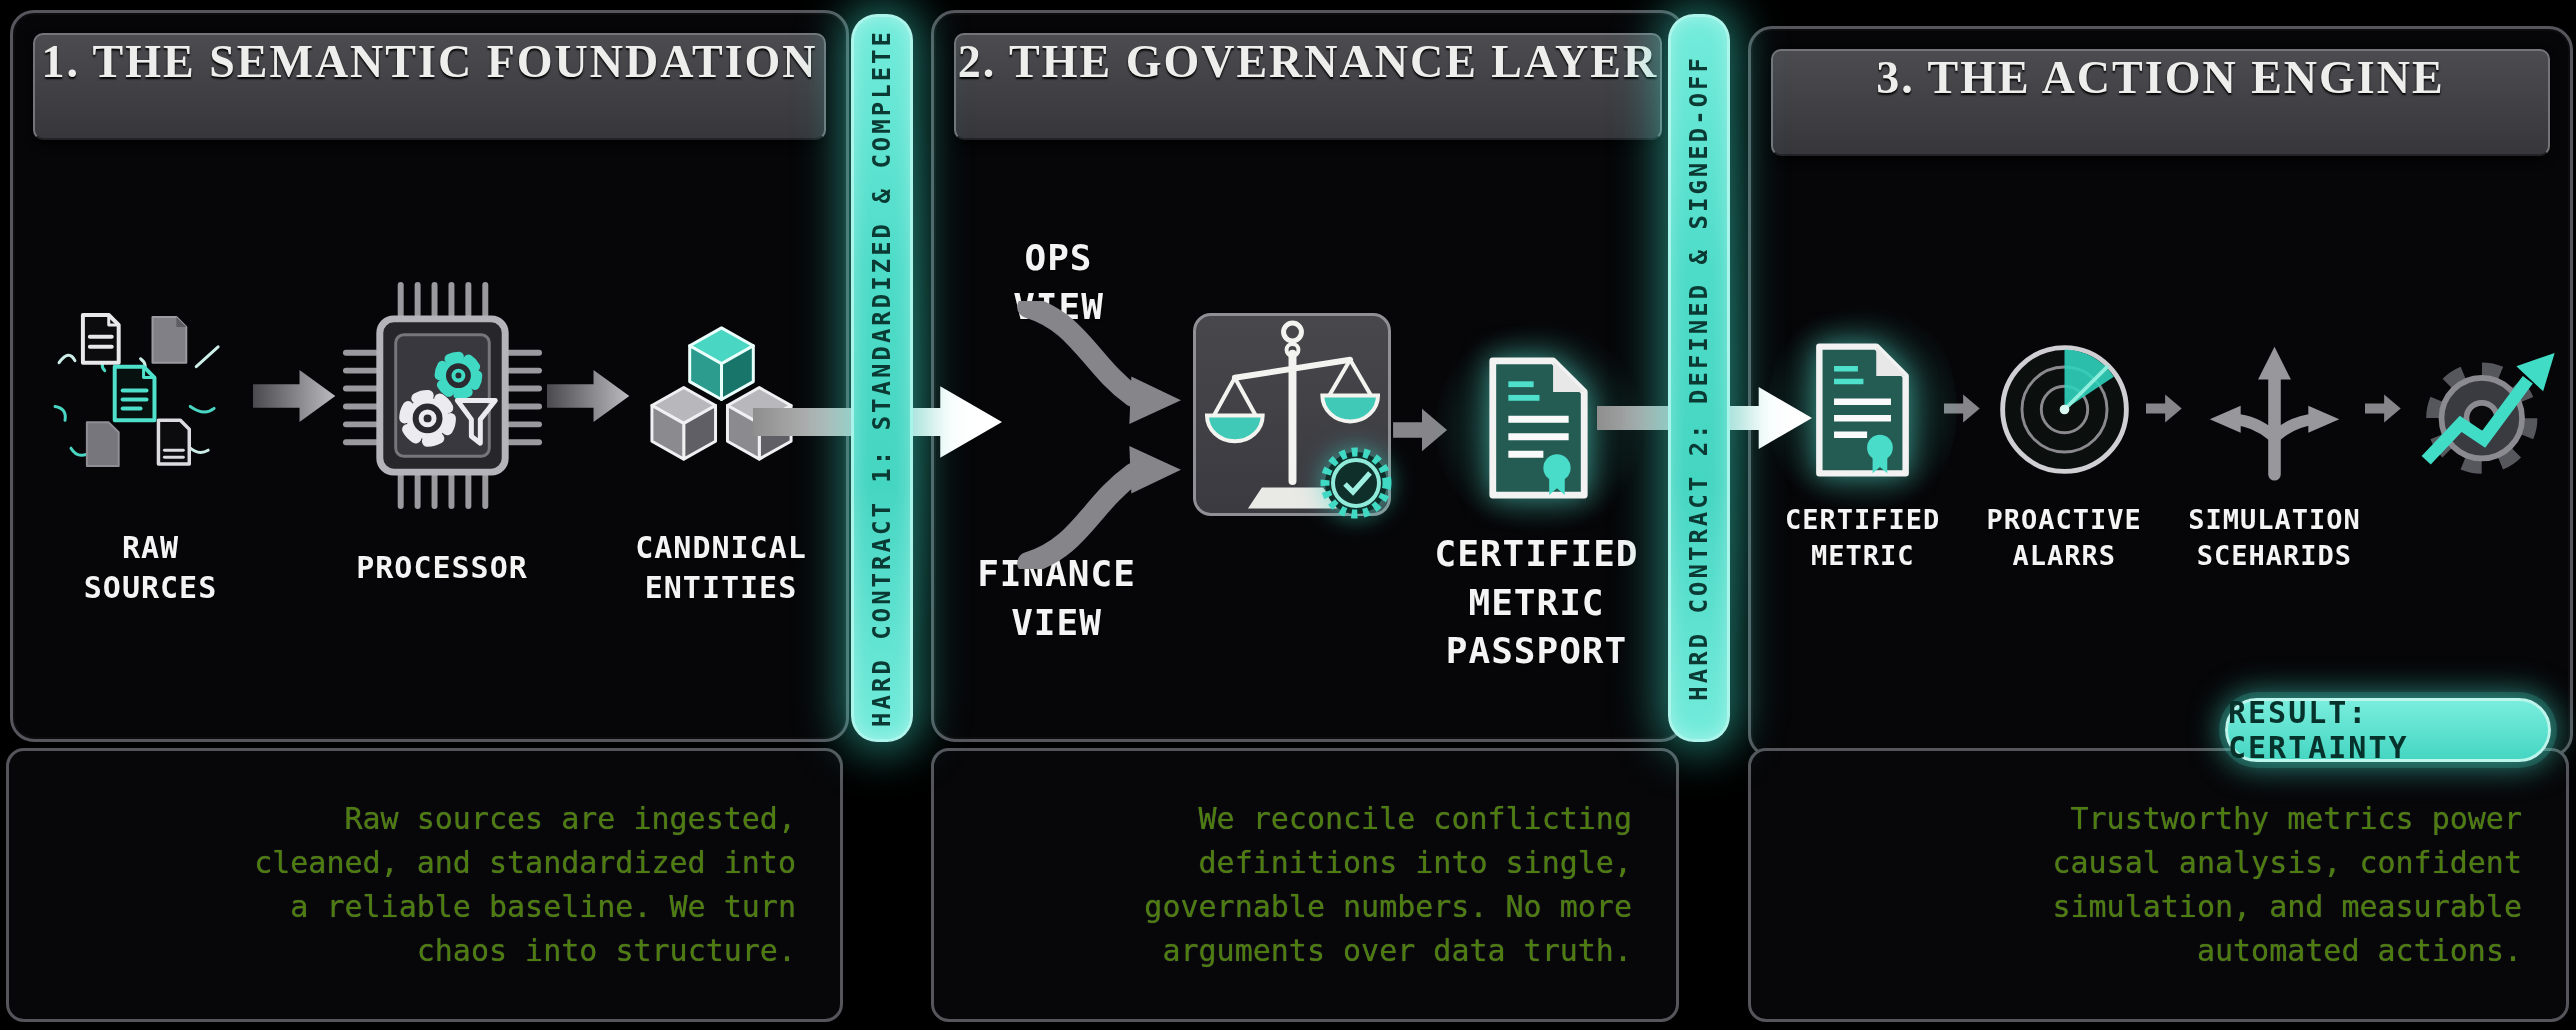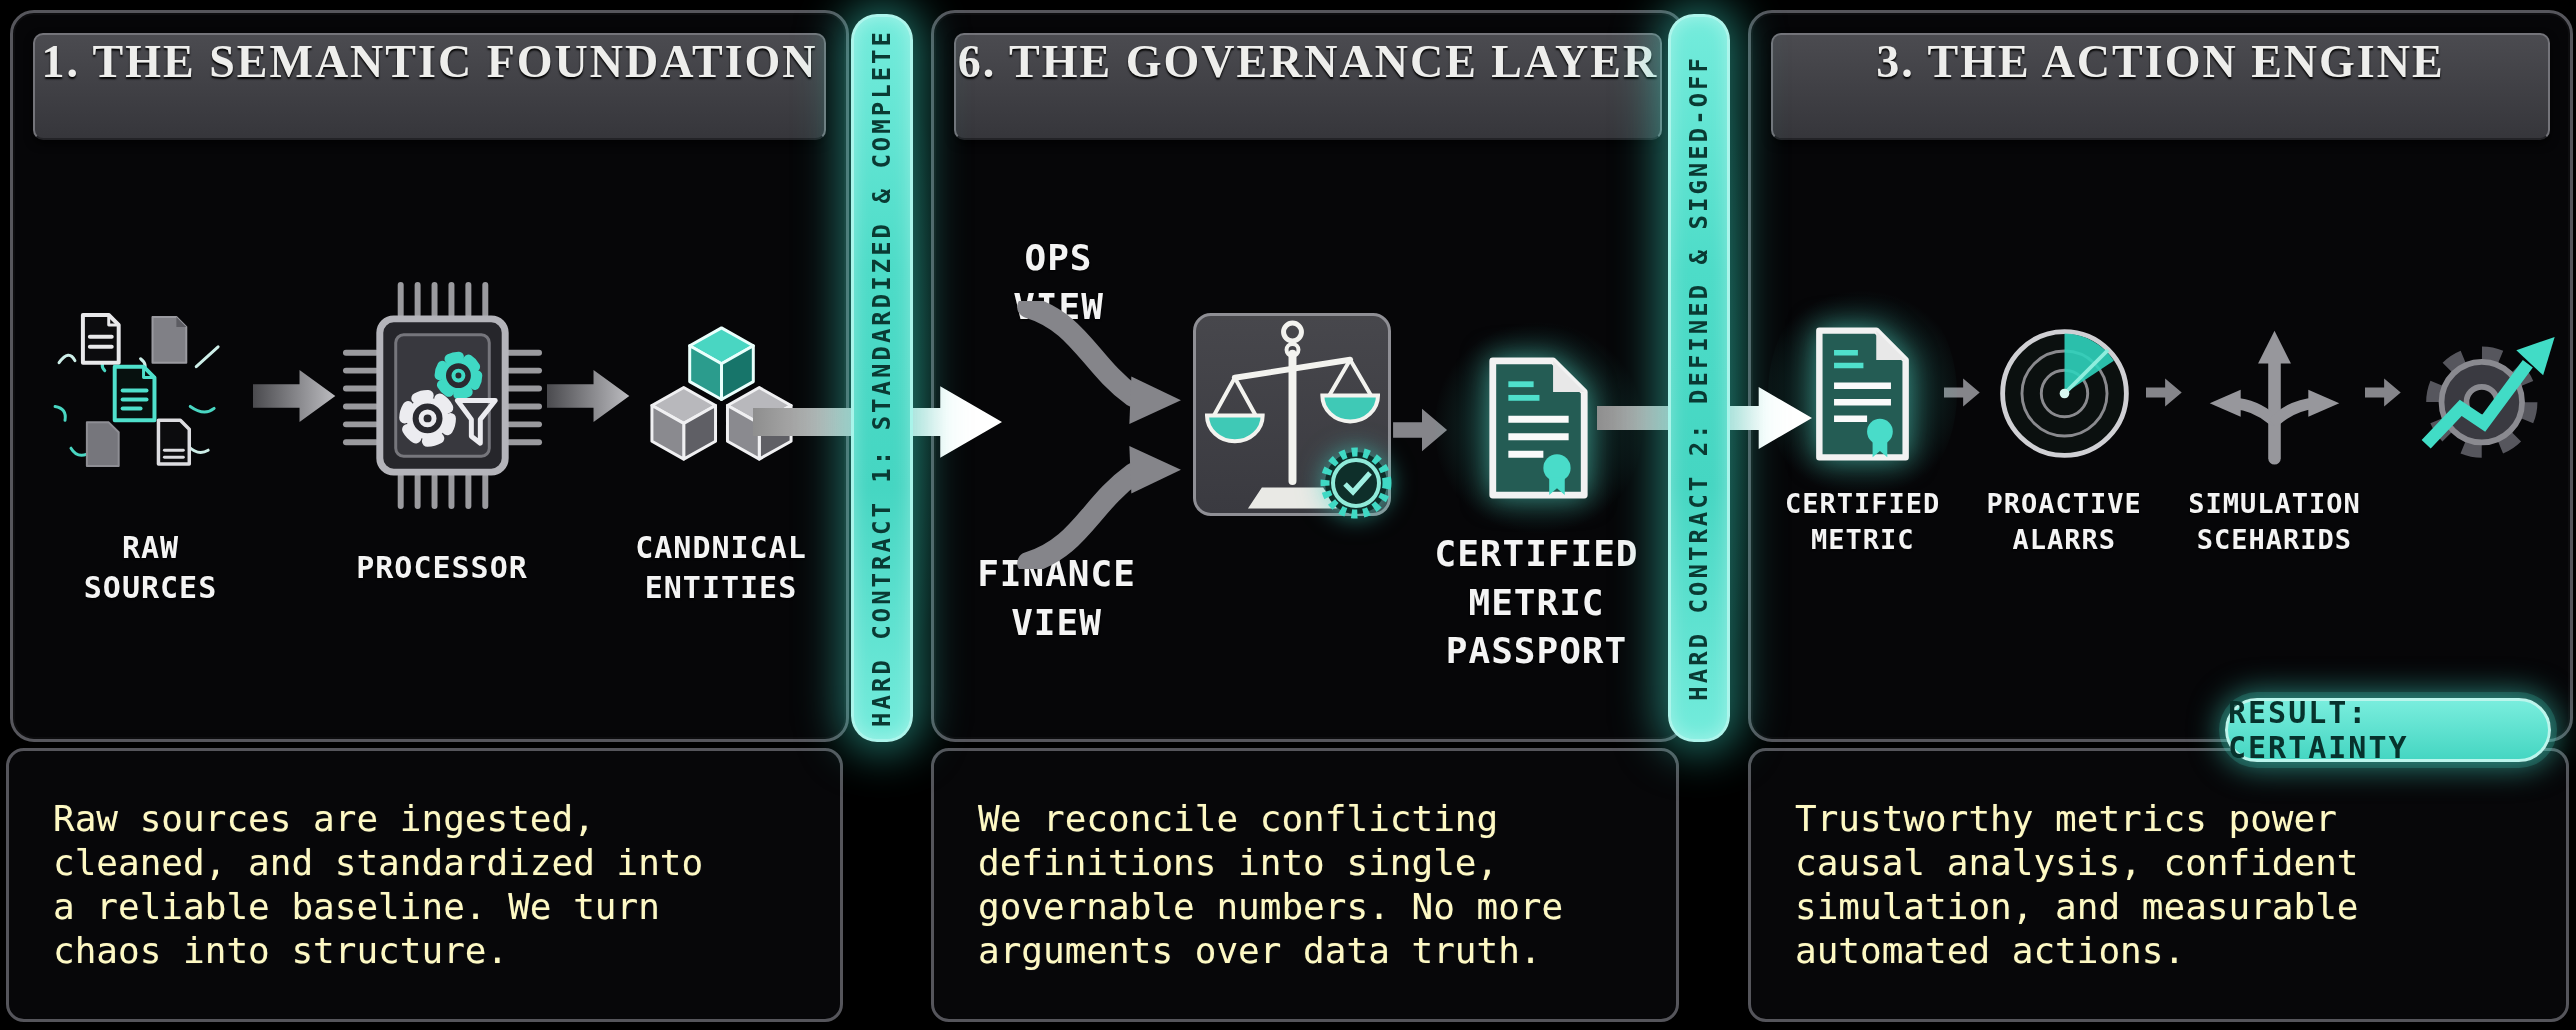--- a/index.html
+++ b/index.html
@@ -9,21 +9,21 @@
   .stage::before{content:"";position:absolute;inset:0;pointer-events:none;
     background:
       radial-gradient(119px 457px at 879px 378px, rgba(60,220,200,.16), transparent 70%),
       radial-gradient(119px 457px at 1696px 378px, rgba(60,220,200,.16), transparent 70%);
   }
   
   .panel{position:absolute;border:3px solid #56565c;border-radius:24px;background:#060608;
          box-shadow:inset 0 0 0 2px rgba(255,255,255,.03);}
   #p1{left:10px;top:10px;width:833px;height:726px;}
   #p2{left:931px;top:10px;width:748px;height:726px;}
-  #p3{left:1748px;top:10px;width:819px;height:726px;}
+  #p3{left:1748px;top:26px;width:819px;height:726px;}
   .panel-header{margin:20px;height:103px;border-radius:10px;
     background:linear-gradient(180deg,#4b4b50,#36363b);
     border:2px solid #74747a;border-bottom-color:#232327;
     box-shadow:0 4px 8px rgba(0,0,0,.65);
     display:flex;align-items:flex-start;justify-content:center;}
   .panel-title{font-family:"Liberation Serif",serif;font-weight:bold;font-size:46px;
     color:#eeeeec;letter-spacing:2px;text-shadow:0 2px 2px #000;}
   .panel-body{position:absolute;left:0;right:0;top:139px;bottom:0;}
   
   .flow-row{display:flex;align-items:flex-start;justify-content:center;height:100%;}
@@ -77,22 +77,22 @@
     border:3px solid #bbf5ec;
     box-shadow:0 0 30px 6px rgba(70,225,205,.55), 0 0 0 6px rgba(70,225,205,.18);
     display:flex;align-items:center;justify-content:center;
     font-size:30px;font-weight:bold;letter-spacing:2px;color:#07322c;}
   
   .desc-box{position:absolute;top:748px;height:274px;border:3px solid #55555b;border-radius:18px;
     background:#070709;box-sizing:border-box;padding:46px 44px;}
   #b1{left:6px;width:837px;}
   #b2{left:931px;width:748px;}
   #b3{left:1748px;width:821px;}
-  .desc{font-size:36px;line-height:44px;color:#fef9c3;white-space:pre-line;
-    text-shadow:0 0 1px rgba(255,255,255,.35);}
+  .desc{font-size:30px;line-height:44px;color:#4d7c0f;white-space:pre-line;
+    text-shadow:0 0 1px rgba(255,255,255,.35);text-align:right;}
 </style>
 </head>
 <body>
 
 <svg width="0" height="0" style="position:absolute" aria-hidden="true">
   <defs>
     <linearGradient id="wgrad" x1="0" y1="0" x2="1" y2="0">
       <stop offset="0" stop-color="#8e8e8e"></stop>
         <stop offset="0.78" stop-color="#ffffff"></stop>
     </linearGradient>
@@ -252,21 +252,21 @@
           <div class="node-label">CANDNICAL
 ENTITIES</div>
         </div>
 
       </div>
     </div>
   </section>
 
   <section class="panel" id="p2">
     <div class="panel-header">
-      <span class="panel-title">6. THE GOVERNANCE LAYER</span>
+      <span class="panel-title">2. THE GOVERNANCE LAYER</span>
     </div>
     <div class="io-label" id="ops-label">OPS
 VIEW</div>
     <div class="io-label" id="finance-label">FINANCE
 VIEW</div>
 
     <svg id="curves" width="209" height="268" viewBox="0 0 210 270" fill="none">
       <path d="M24,6 C76,22 86,64 130,96" stroke="#85858a" stroke-width="22" stroke-linecap="round"></path>
       <polygon points="128,76 178,100 126,124" fill="#85858a"></polygon>
       <path d="M24,264 C76,248 86,206 130,174" stroke="#85858a" stroke-width="22" stroke-linecap="round"></path>

